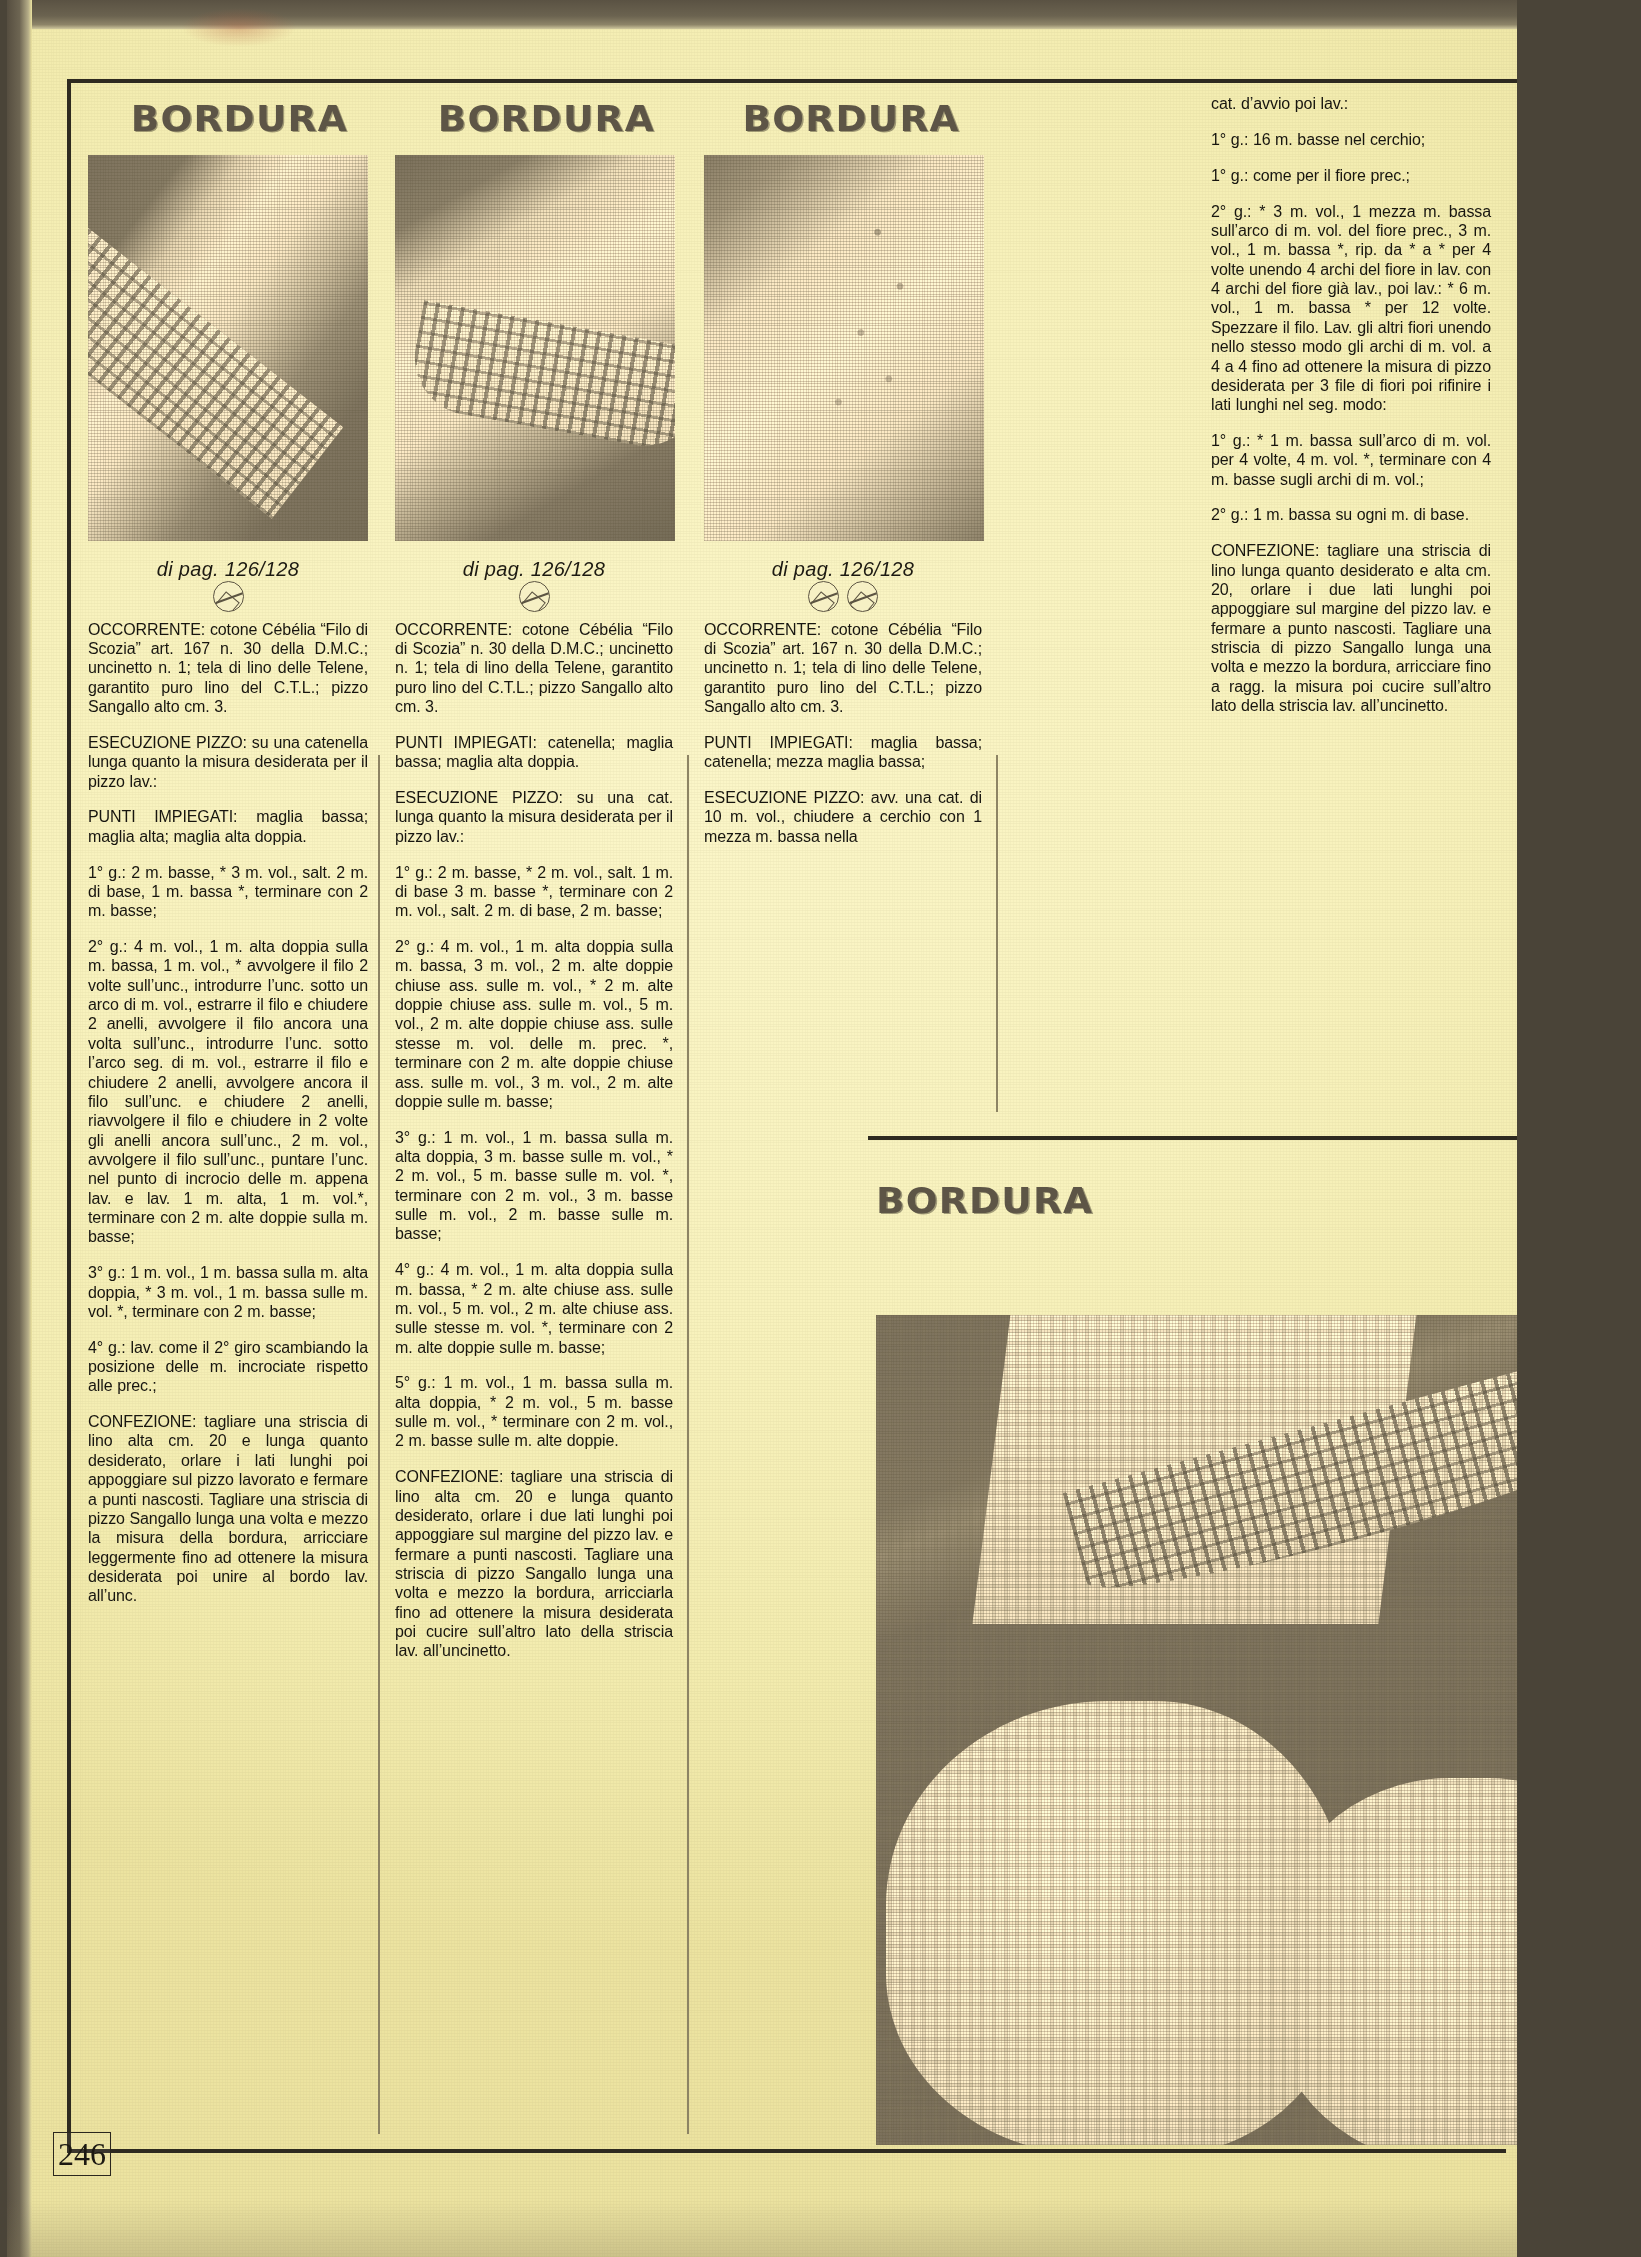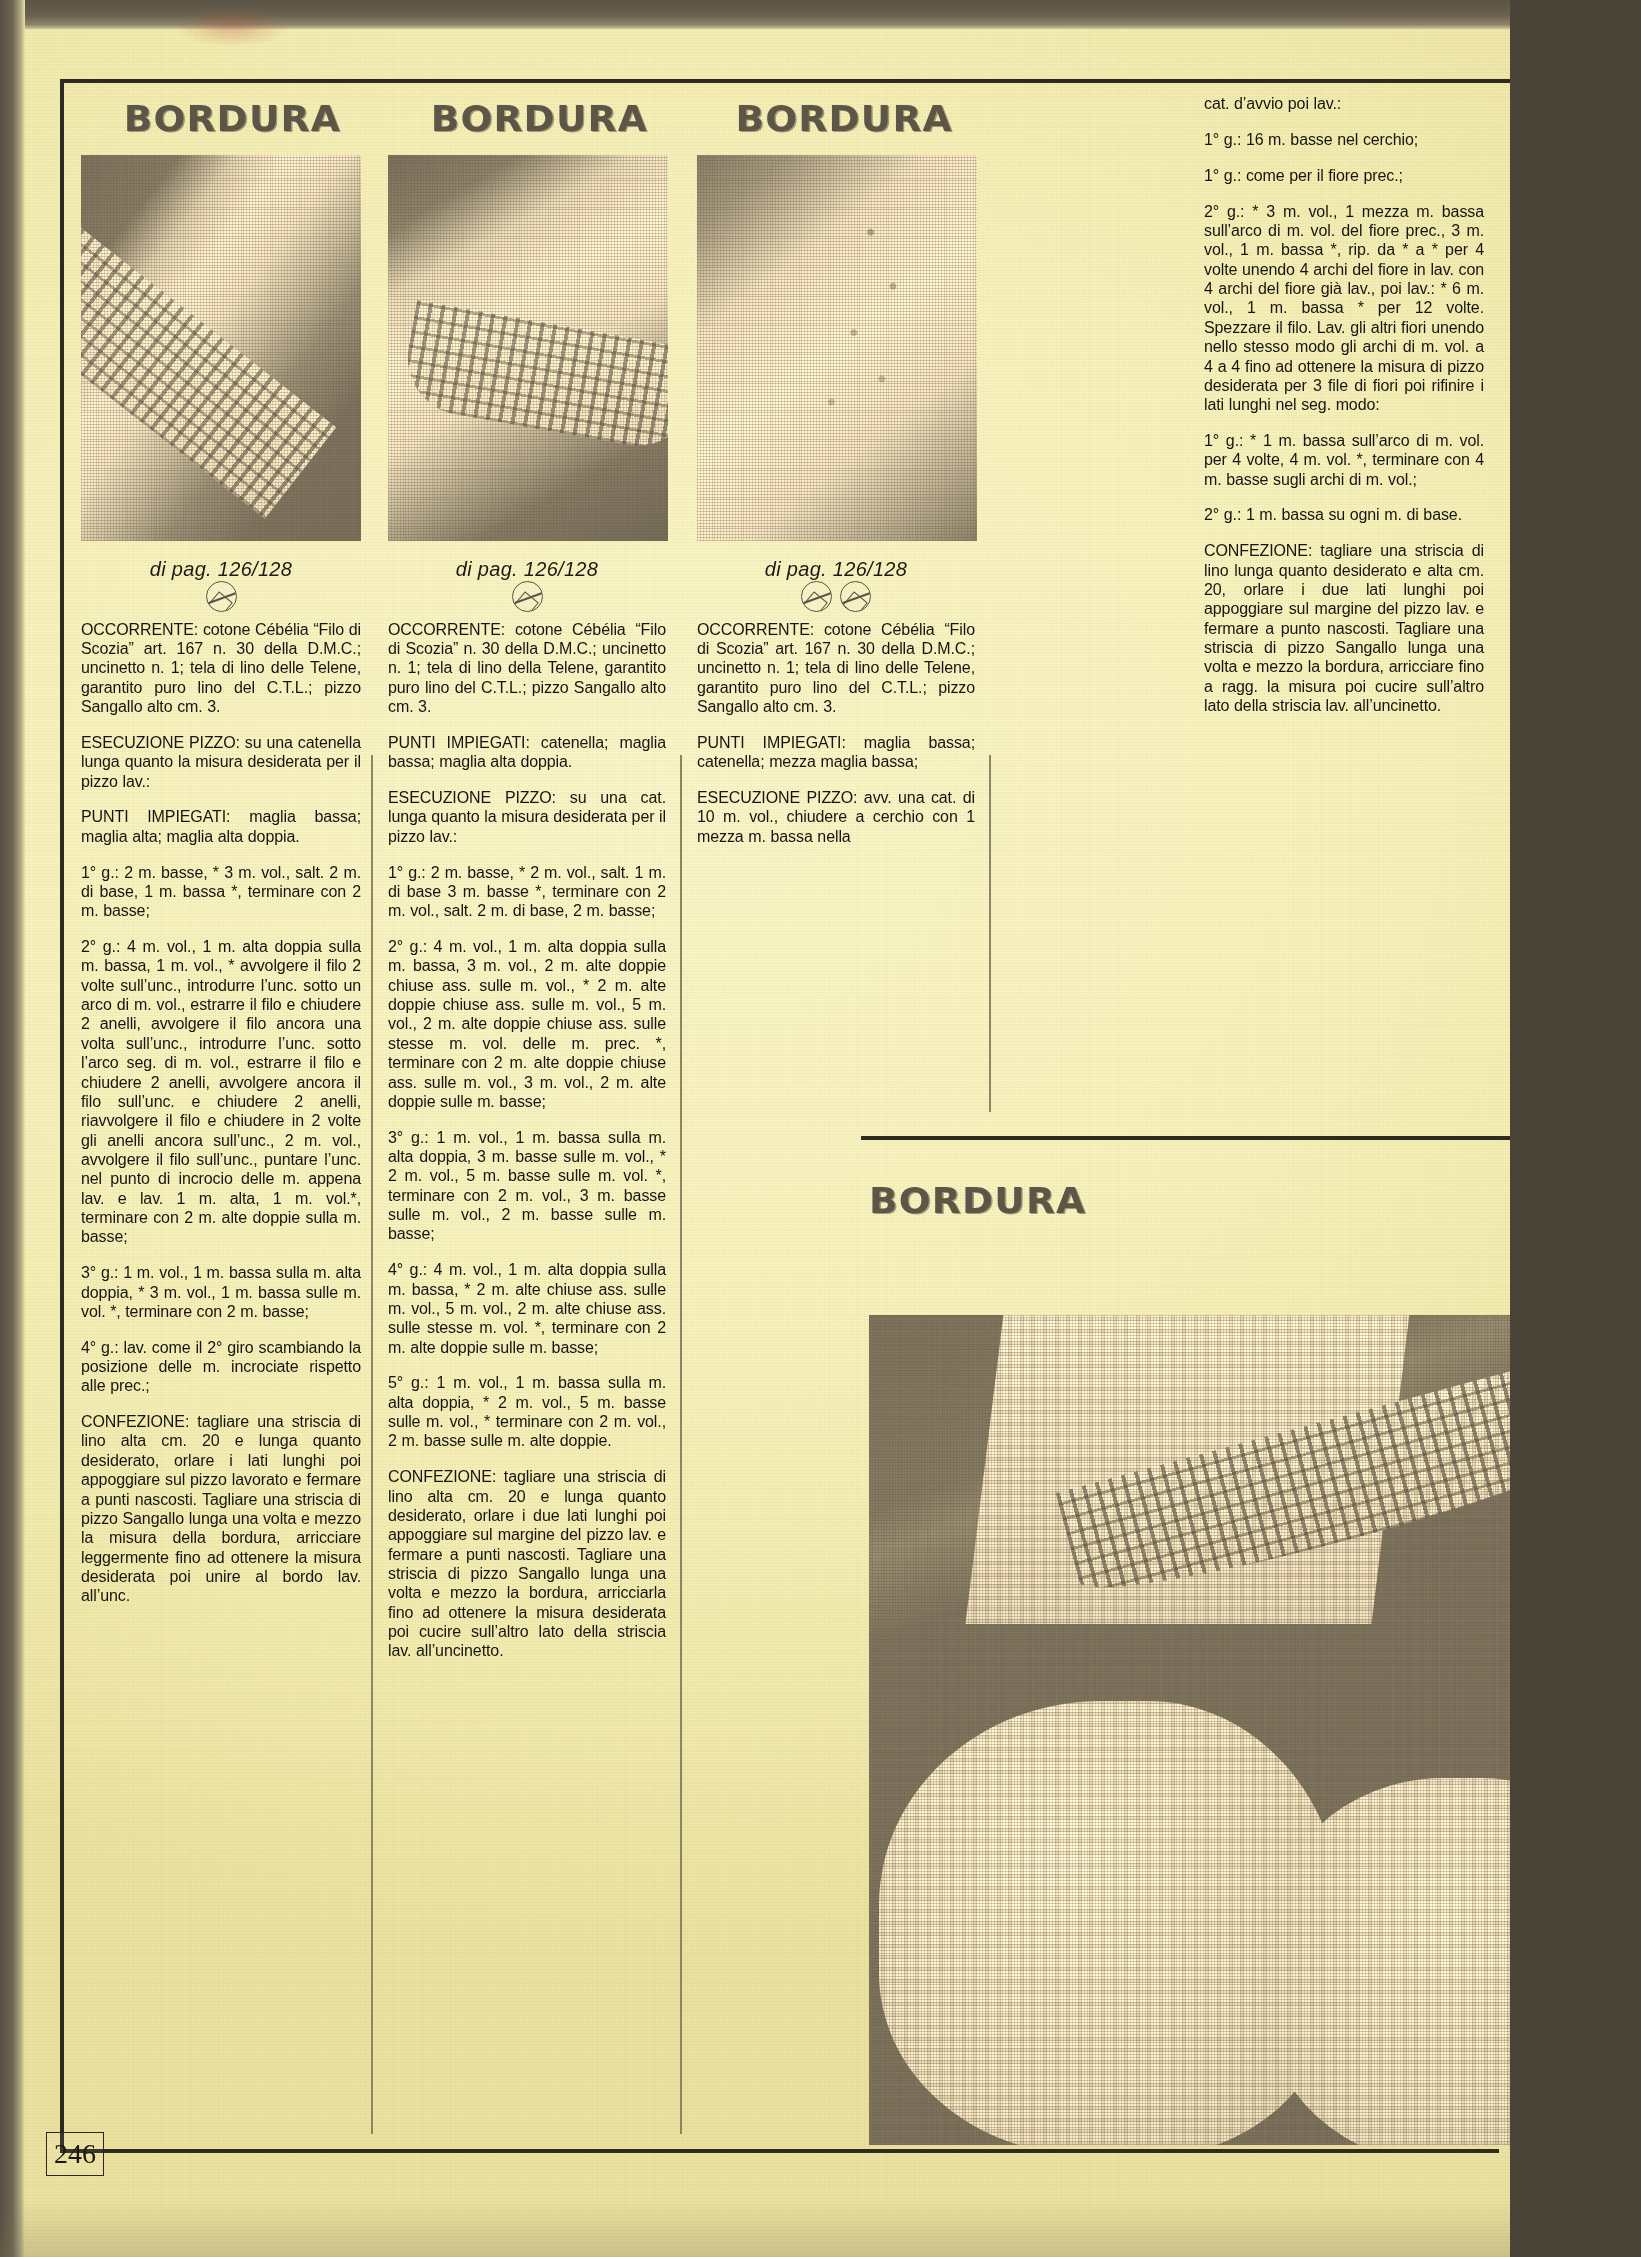--- a/index.html
+++ b/index.html
@@ -10,21 +10,21 @@
   body {
     width: 1641px;
     height: 2257px;
     overflow: hidden;
     font-family: "Liberation Sans", sans-serif;
   }
 
   
   #scan {
     position: absolute;
-    left: 0; top: 0;
+    left: 7px; top: 0;
     width: 1510px; height: 2257px;
     background:
       radial-gradient(ellipse 1448px 1159px at 45% 35%, #fbf6c8 0%, #f8f2bd 45%, #f3ecaf 75%, #ece3a0 100%);
     overflow: hidden;
   }
   
   #scan .edge-top {
     position: absolute; left: 0; top: 0; width: 1641px; height: 29px;
     background: linear-gradient(180deg,#5a5243 0%, #6b6350 55%, #8d8468 85%, #cfc79d 100%);
   }
@@ -259,21 +259,21 @@
   .body-text .bld  { font-weight: 400; }
 
   
   .pageno {
     position: absolute;
     left: 46px; top: 2132px;
     width: 56px; height: 42px;
     border: 1.9px solid #2b271e;
     display: flex; align-items: center; justify-content: center;
     font-family: "Liberation Serif", serif;
-    font-size: 28px;
+    font-size: 32px;
     color: #1c1912;
     background: rgba(255,255,255,.06);
   }
 </style>
 </head>
 <body>
 
 <div id="scan">
   <div class="grain"></div>
   <div class="edge-top"></div>

